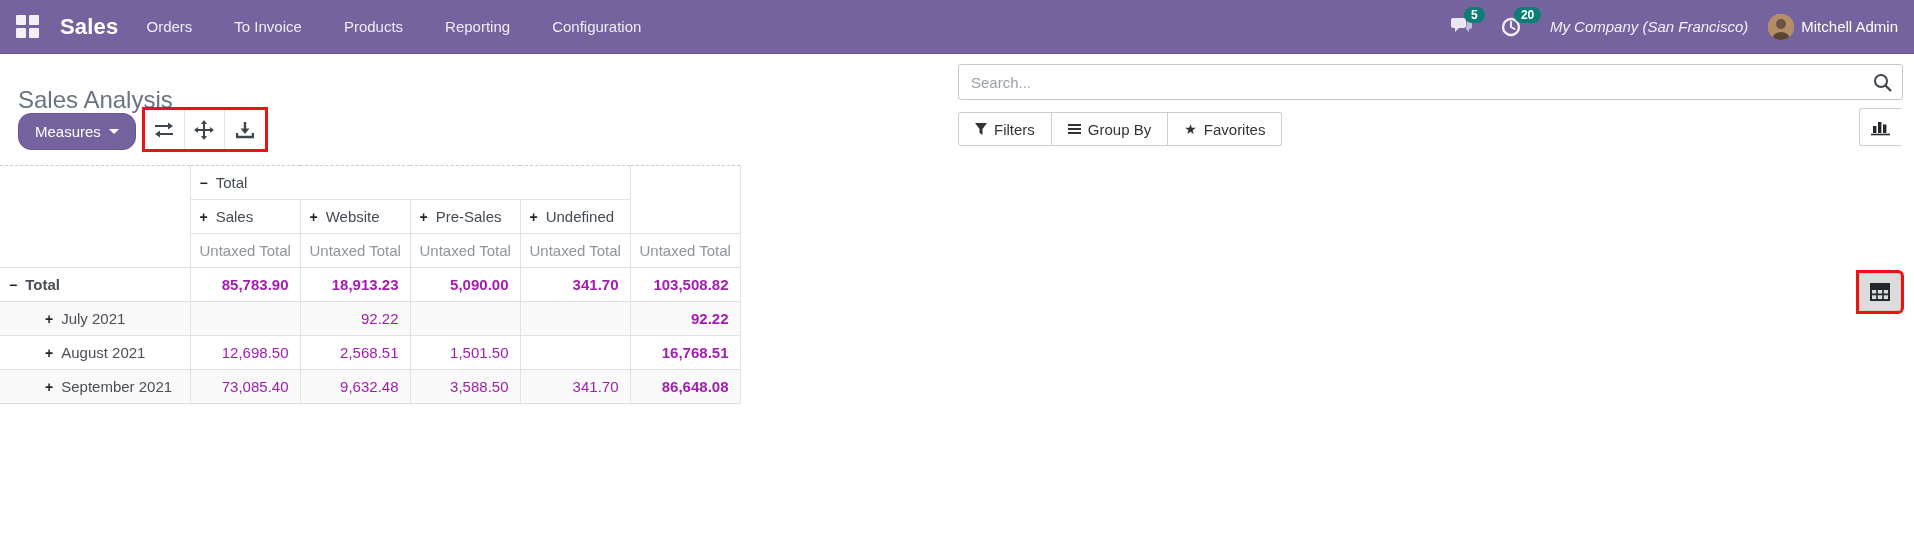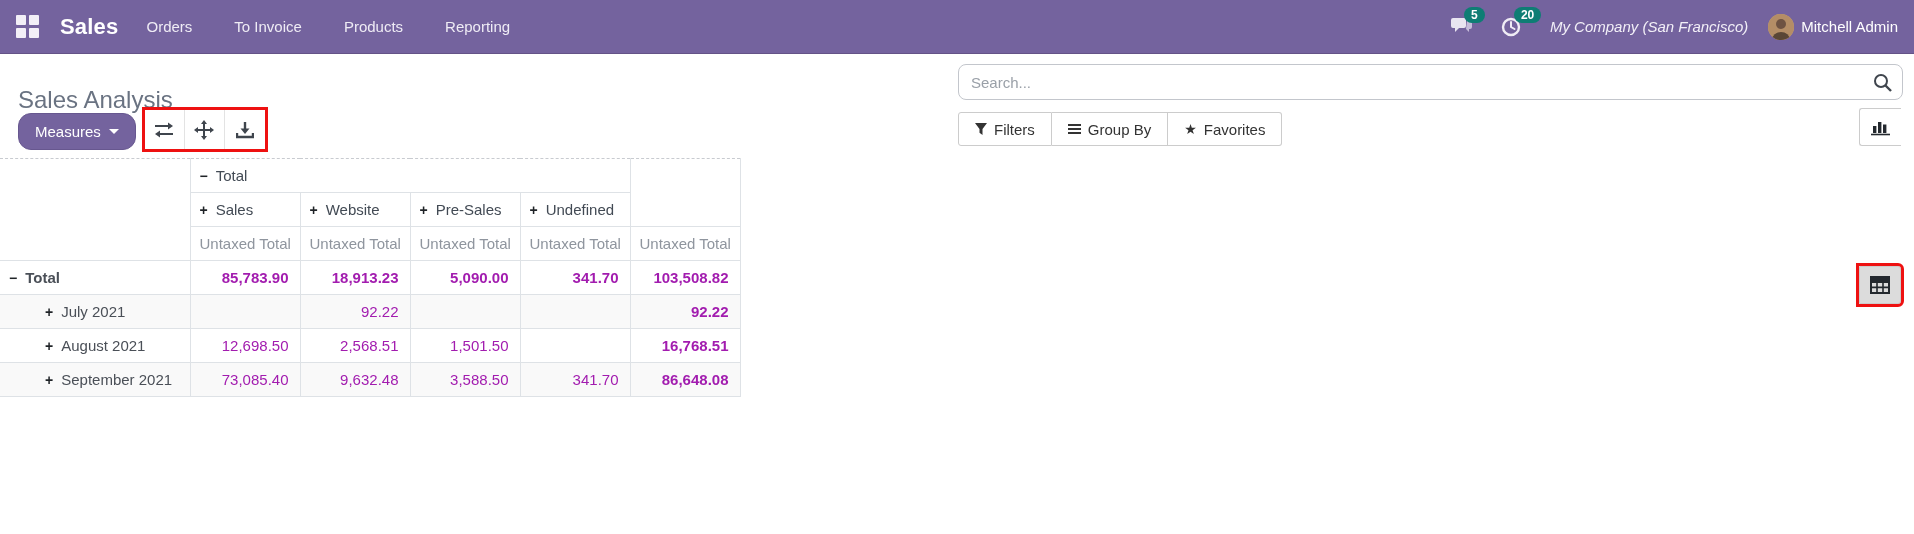--- a/index.html
+++ b/index.html
@@ -36,42 +36,42 @@
                   gap:8px; cursor:pointer; }
   .caret { width:0; height:0; border-left:5px solid transparent; border-right:5px solid transparent;
            border-top:5px solid #fff; display:inline-block; }
   .hl-box { border:3px solid #EE1111; margin-left:6px; background:#fff; display:flex; height:45px; align-items:stretch; }
   .tool-btn { width:40px; display:flex; align-items:center; justify-content:center;
               background:#fff; cursor:pointer; border-right:1px solid #e3e3e3; }
   .tool-btn:last-child { border-right:none; }
 
   
   .search-wrap { position:absolute; left:958px; top:64px; width:945px; height:36px;
-                 border:1px solid #c3c6cc; border-radius:8px; background:#fff;
+                 border:1px solid #c3c6cc; border-radius:3px; background:#fff;
                  display:flex; align-items:center; }
   .search-input { flex:1; border:none; outline:none; font-size:15px; color:#555;
                   padding:0 12px; font-family:"Liberation Sans", sans-serif; background:transparent; }
   .search-input::placeholder { color:#9aa0a8; }
   .search-icon-btn { width:40px; display:flex; align-items:center; justify-content:center; cursor:pointer; }
 
   .filter-row { position:absolute; left:958px; top:112px; display:flex; }
   .fbtn { height:32px; background:#fff; border:1px solid #ccc; border-left:none; font-size:15px;
           color:#333; display:flex; align-items:center; gap:7px; padding:16px 16px; cursor:pointer; }
   .fbtn:first-child { border-left:1px solid #ccc; border-radius:3px 0 0 3px; }
   .fbtn:last-child { border-radius:0 3px 3px 0; }
   .star { font-size:14px; color:#333; }
 
   .switcher { position:absolute; right:13px; top:108px; display:flex; }
   .sw-btn { width:42px; height:38px; display:flex; align-items:center; justify-content:center;
             border:1px solid #ccc; background:#fff; cursor:pointer; }
   .sw-btn.bar { border-radius:3px 0 0 3px; border-right:none; }
   .sw-btn.pivot { background:#dcdcdc; border-radius:0 3px 3px 0; outline:3px solid #EE1111; }
 
   
-  .pivot { position:absolute; left:0; top:158px; border-collapse:collapse; font-size:15px; color:#4a4f57; }
+  .pivot { position:absolute; left:0; top:165px; border-collapse:collapse; font-size:15px; color:#4a4f57; }
   .pivot th, .pivot td { border:1px solid #dee2e6; height:34px; background:#fff; font-weight:400; }
   .pivot tr.hrow1 th { border-top:1px dashed #c8cbd0; }
   .pivot .rowhead-blank { border-left:none; width:190px; }
   .pivot th.grp, .pivot th.colh { text-align:left; padding-left:9px; color:#424a54; }
   .pivot th.colh { cursor:pointer; }
   .pivot th.measure { color:#8f959e; text-align:left; padding-left:9px; font-weight:400; cursor:pointer; }
   .pivot td.num { text-align:right; padding-right:11px; color:#a21caf; width:110px; }
   .pivot td.rowlab { border-left:none; text-align:left; padding-left:9px; cursor:pointer; white-space:nowrap; }
   .pivot td.rowlab.indent { padding-left:45px; }
   .pivot tr.bold td { font-weight:700; }
@@ -92,20 +92,21 @@
         <span></span>
         <span></span>
     </div>
   </div>
   <div class="brand">Sales</div>
   <div class="menu">
     <span class="mi">Orders</span>
     <span class="mi">To Invoice</span>
     <span class="mi">Products</span>
     <span class="mi">Reporting</span>
+    <span class="mi">Configuration</span>
   </div>
   <div class="nav-right">
     <div class="icon-badge">
       <svg width="24" height="22" viewBox="0 0 24 22">
         <path d="M3 4 h11 a2 2 0 0 1 2 2 v6 a2 2 0 0 1 -2 2 h-5 l-4 4 v-4 h-2 a2 2 0 0 1 -2 -2 v-6 a2 2 0 0 1 2 -2 z" fill="#efecf5" opacity="0.95"></path>
         <path d="M17 7 h3 a2 2 0 0 1 2 2 v4 a2 2 0 0 1 -2 2 h-1 v3 l-3 -3" fill="#cfc6e0" opacity="0.9"></path>
       </svg>
       <span class="badge">5</span>
     </div>
     <div class="icon-badge">

